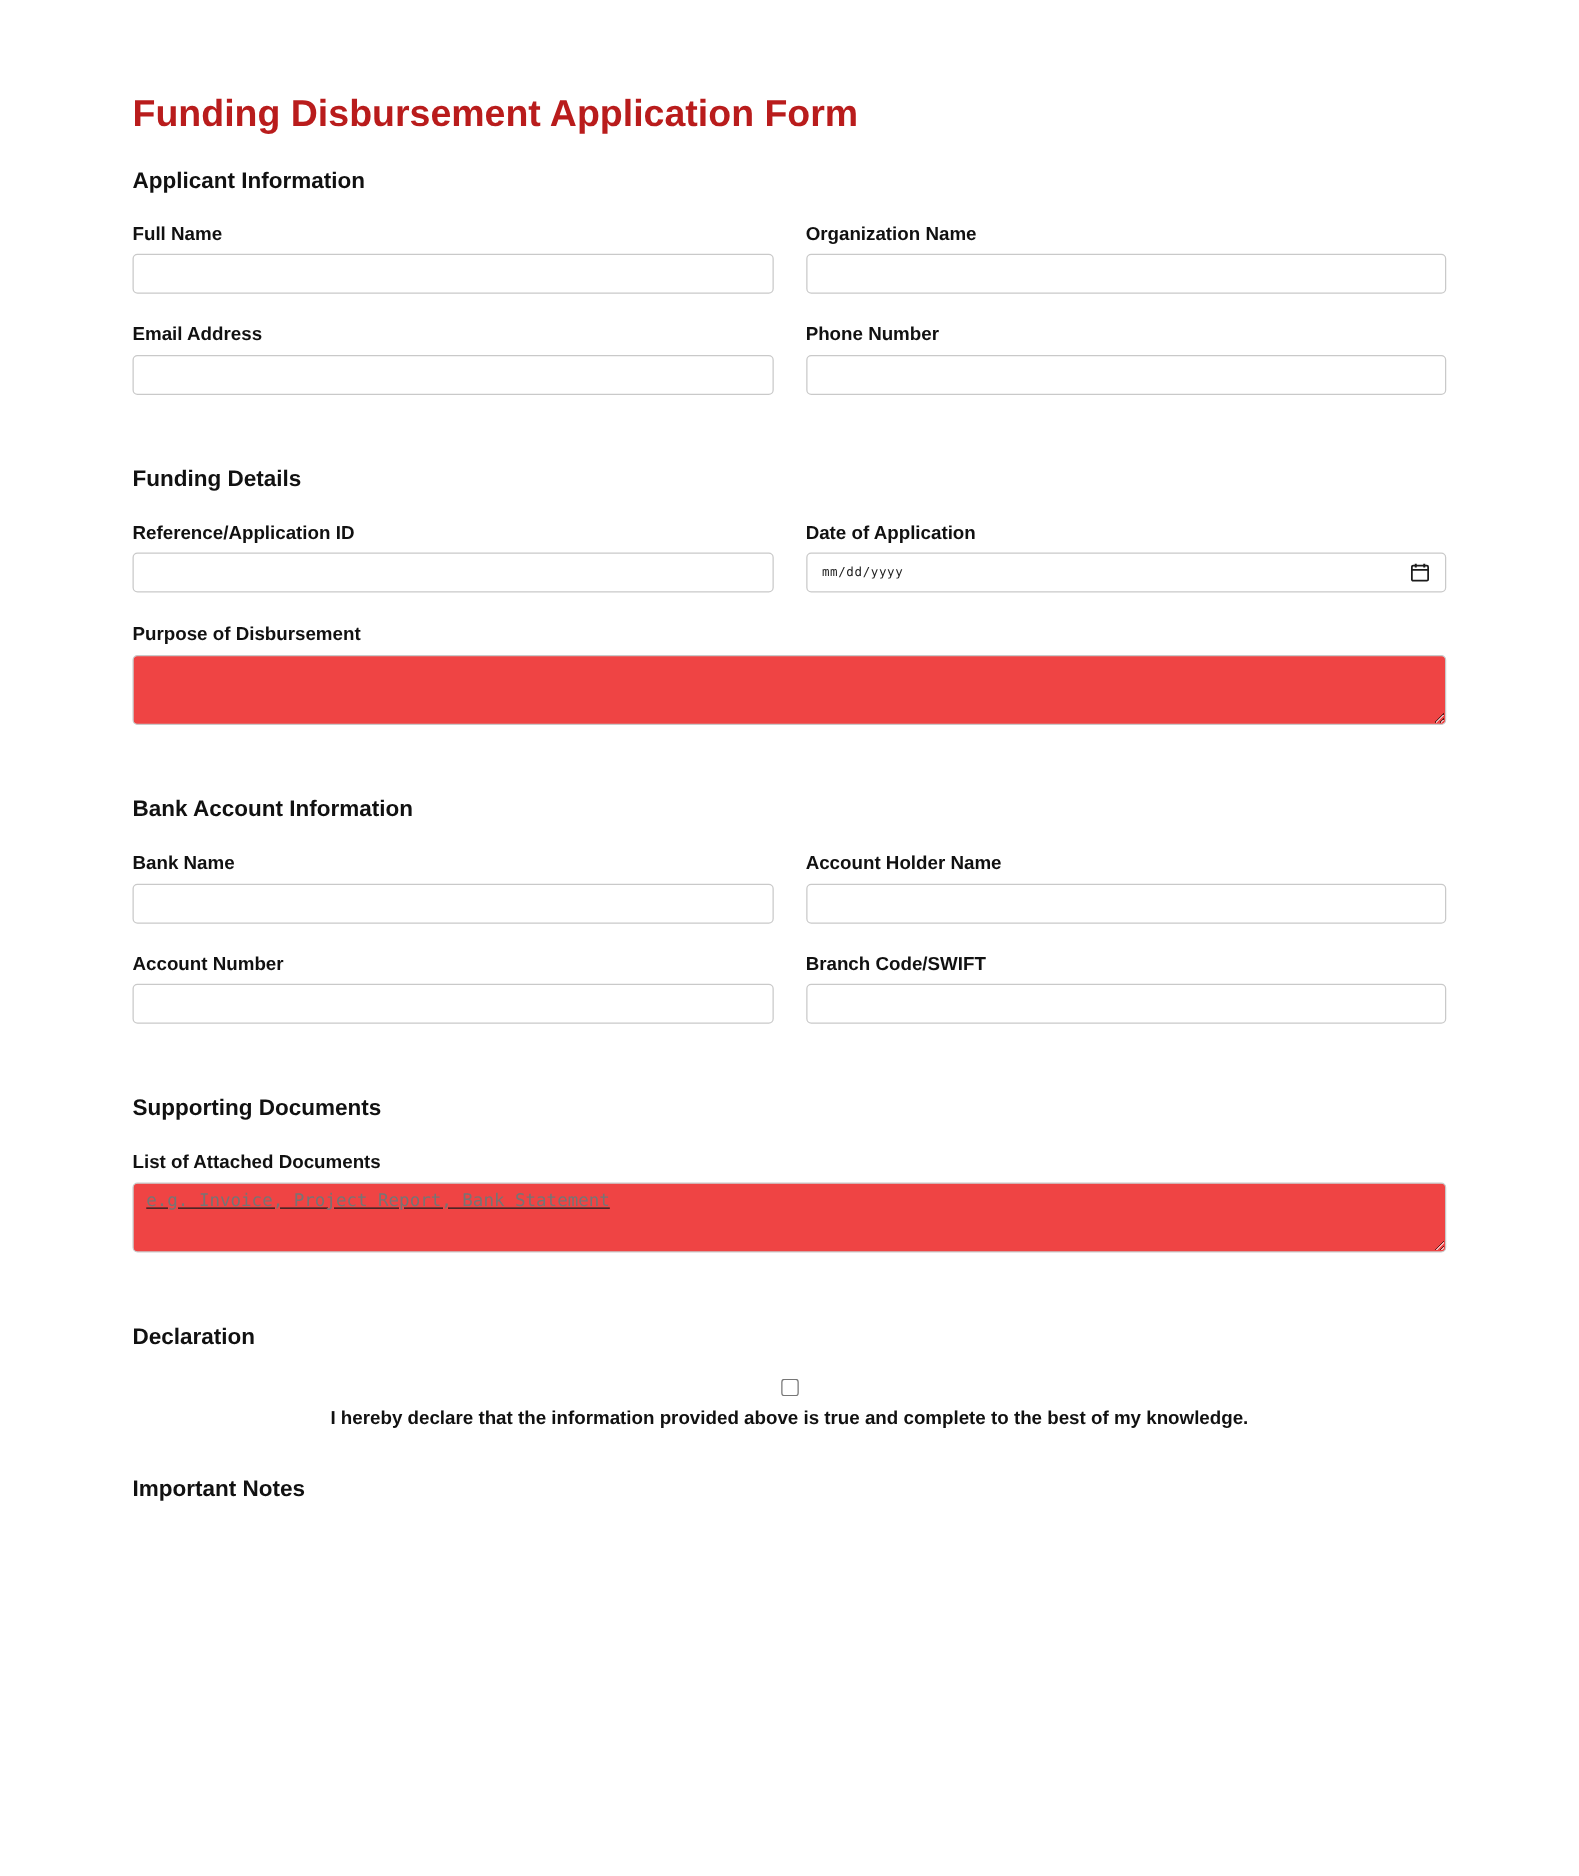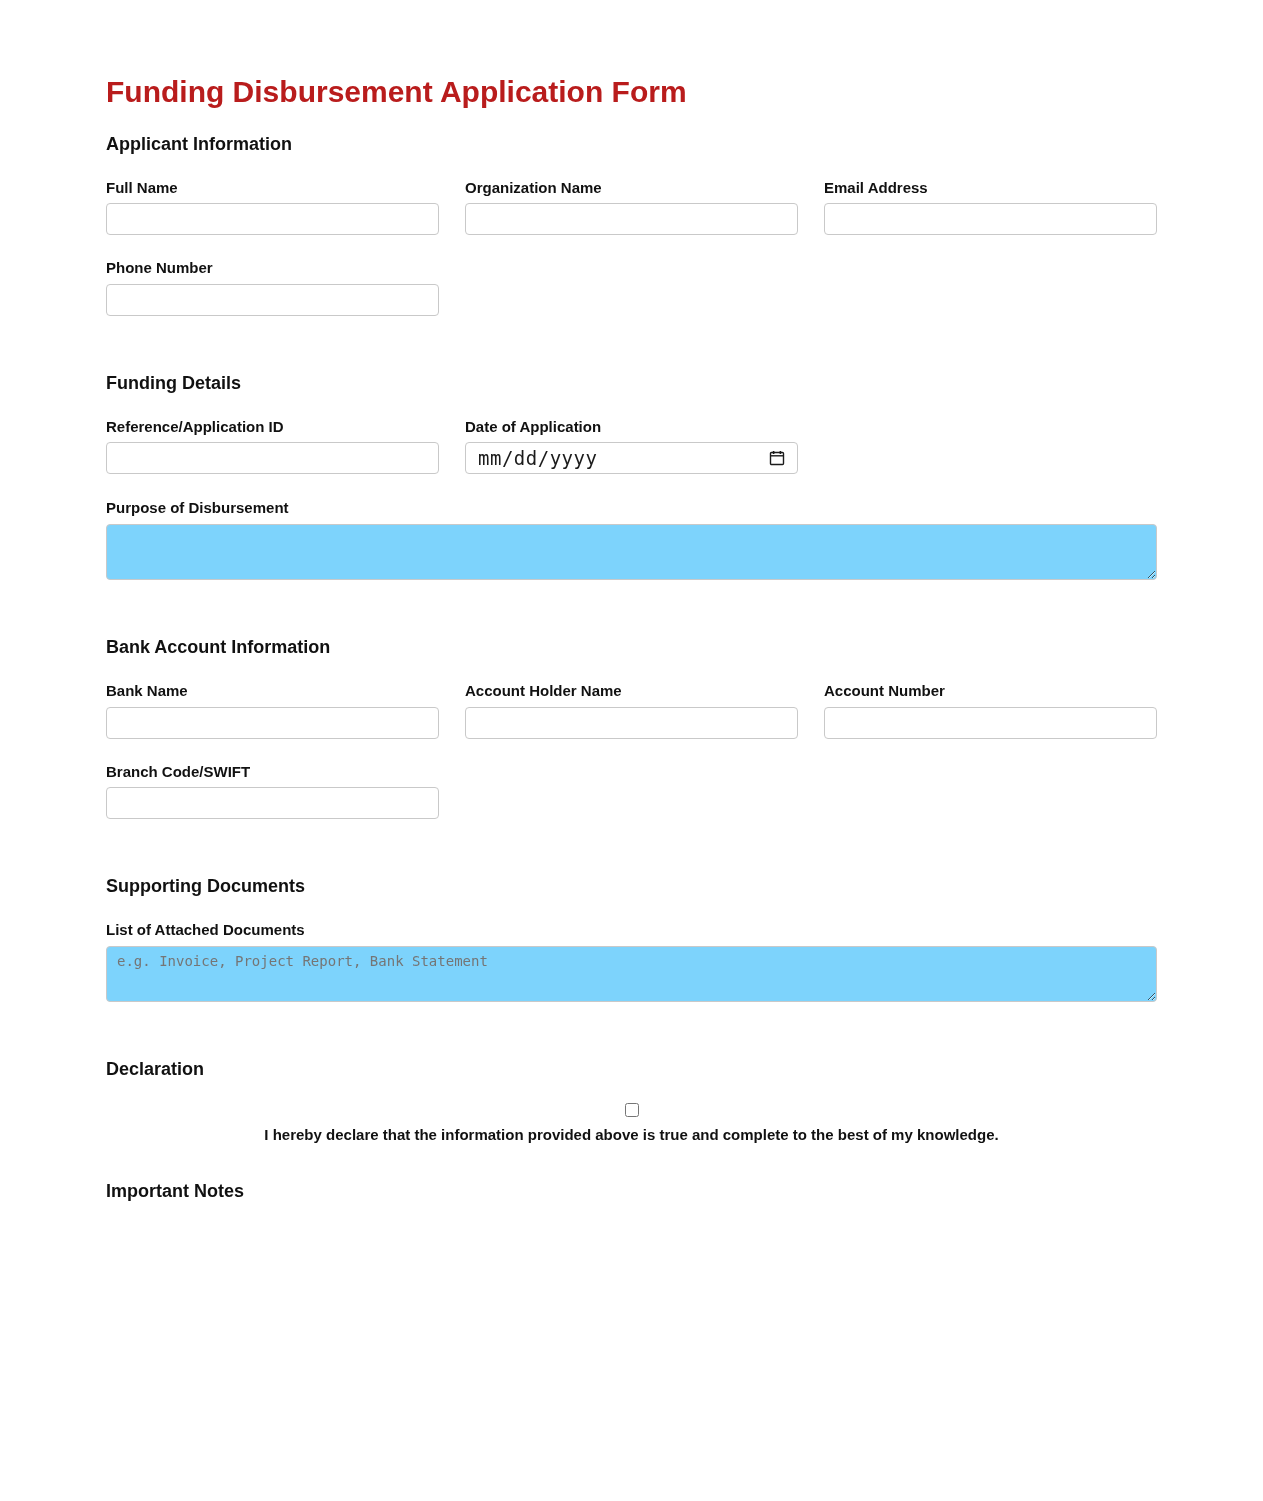--- a/index.html
+++ b/index.html
@@ -30,21 +30,21 @@
     font-size: 18px;
     font-weight: 700;
     margin: 57px 0 23px 0;
     line-height: 1.2;
     color: #111111;
   }
   h2.first { margin-top: 26px; }
   h2.notes-h { margin-top: 38px; }
   .grid2 {
     display: grid;
-    grid-template-columns: 1fr 1fr 1fr;
+    grid-template-columns: 1fr 1fr;
     column-gap: 26px;
     row-gap: 24px;
   }
   .field label {
     display: block;
     font-size: 15px;
     font-weight: 700;
     margin: 0 0 6px 0;
     line-height: 1.25;
     color: #111111;
@@ -61,44 +61,45 @@
     font-size: 14px;
     color: #1b1b1b;
     outline: none;
   }
   textarea.area-input {
     display: block;
     width: 100%;
     height: 56px;
     border: 1px solid #c9c9c9;
     border-radius: 4px;
-    background: #7dd3fc;
+    background: #ef4444;
     padding: 6px 10px;
     font-family: "DejaVu Sans Mono", monospace;
     font-size: 14px;
     color: #1b1b1b;
     resize: vertical;
     outline: none;
+    text-decoration: underline;
   }
   textarea.area-input::placeholder { color: #757575; }
   .date-input {
     display: flex;
     align-items: center;
     justify-content: space-between;
     width: 100%;
     height: 32px;
     border: 1px solid #c9c9c9;
     border-radius: 4px;
     background: #ffffff;
     padding: 0 12px;
     cursor: text;
   }
   .date-text {
     font-family: "DejaVu Sans Mono", monospace;
-    font-size: 19px;
+    font-size: 10px;
     letter-spacing: 0.5px;
     color: #1b1b1b;
   }
   .cal-icon { display: inline-flex; }
   .check-row {
     display: flex;
     align-items: center;
     gap: 9px;
     margin-top: 16px;
     font-size: 15px;

